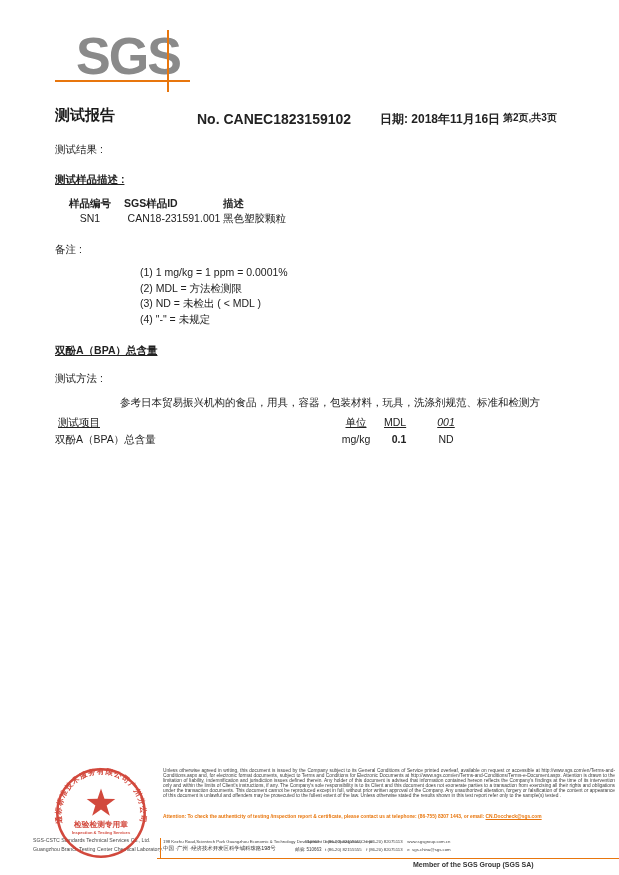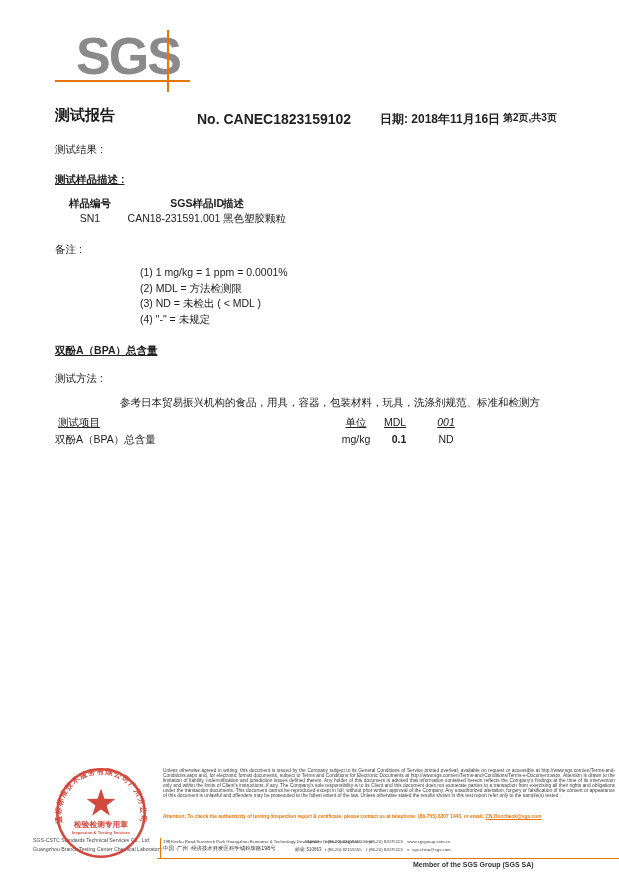--- a/index.html
+++ b/index.html
@@ -28,21 +28,21 @@
   .report-no { left: 197px; top: 111px; font-size: 14px; font-weight: bold; }
   .report-date { left: 380px; top: 111px; font-size: 12px; font-weight: bold; }
   .page-count { left: 503px; top: 111px; font-size: 10px; font-weight: bold; }
 
   
   .body-text { font-size: 10.5px; color: #222; }
   .results-label { left: 55px; top: 143px; }
   .sample-desc-label { left: 55px; top: 173px; font-weight: bold; text-decoration: underline; }
 
   .st-h1 { left: 52px;  top: 197px; width: 76px;  text-align: center; font-weight: bold; }
-  .st-h2 { left: 124px; top: 197px; width: 100px; text-align: right; font-weight: bold; }
+  .st-h2 { left: 124px; top: 197px; width: 100px; text-align: left; font-weight: bold; }
   .st-h3 { left: 223px; top: 197px; font-weight: bold; }
   .st-c1 { left: 52px;  top: 212px; width: 76px;  text-align: center; }
   .st-c2 { left: 124px; top: 212px; width: 100px; text-align: center; }
   .st-c3 { left: 223px; top: 212px; }
 
   .notes-label { left: 55px; top: 243px; }
   .note-0 { left: 140px; top: 266px; }
   .note-1 { left: 140px; top: 282px; }
   .note-2 { left: 140px; top: 297px; }
   .note-3 { left: 140px; top: 313px; }

